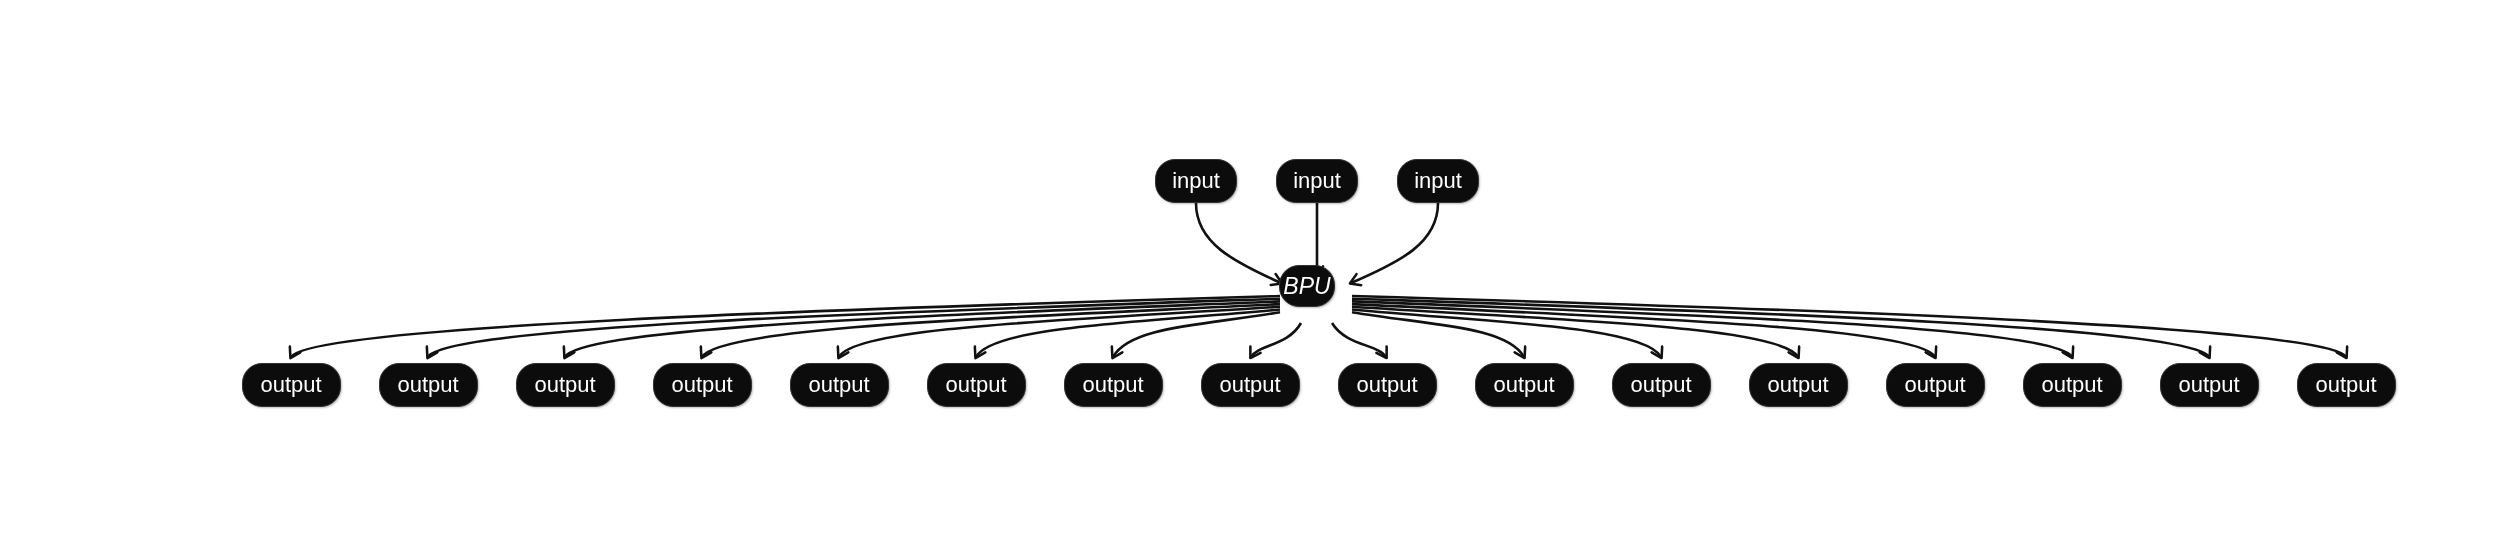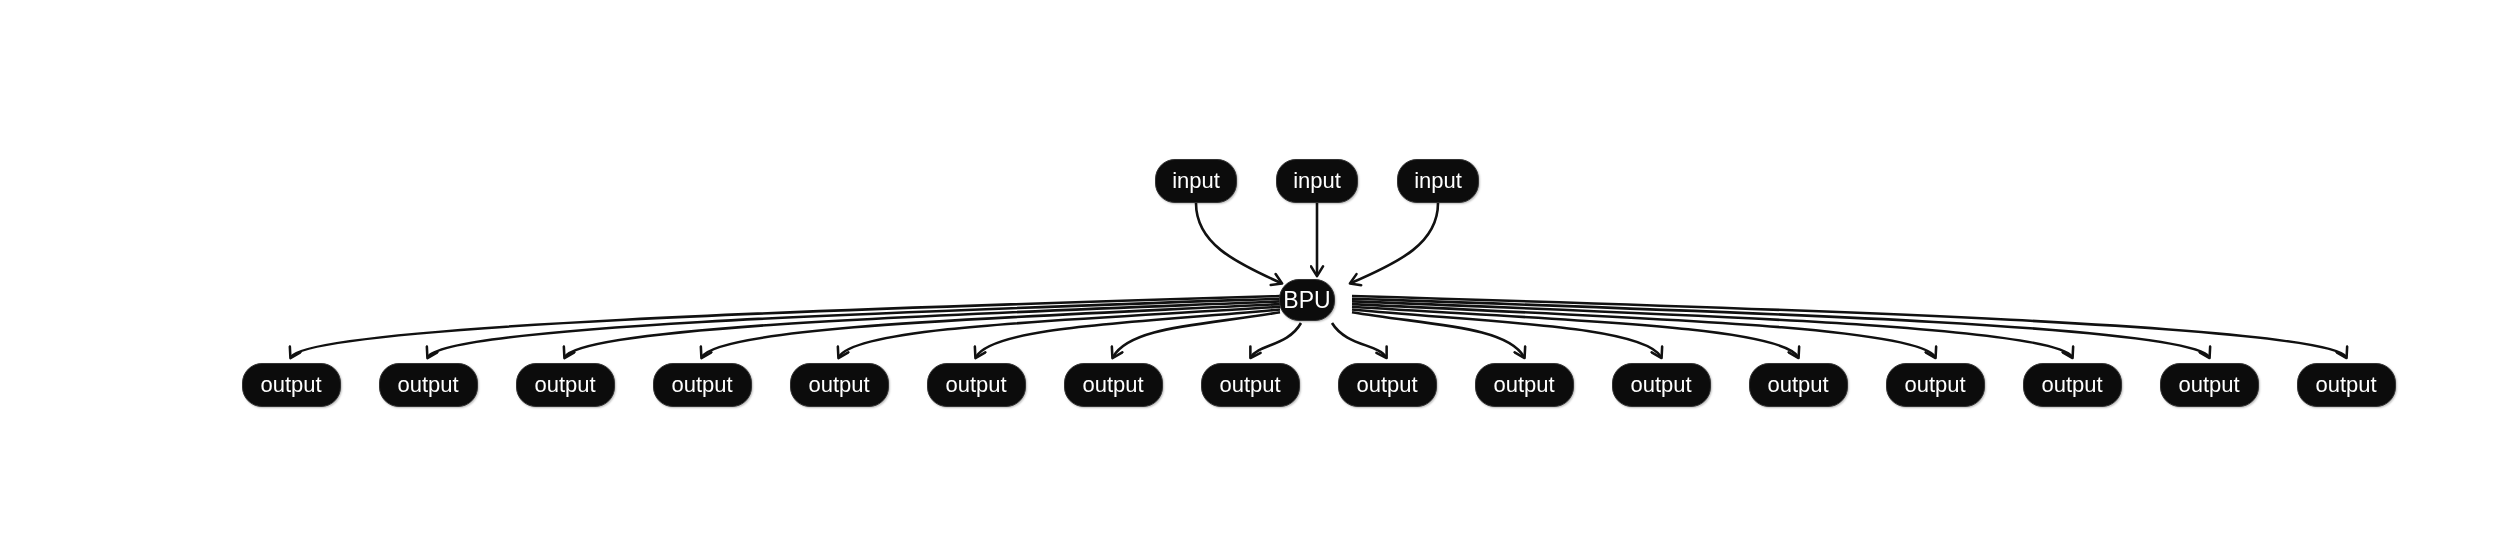--- a/index.html
+++ b/index.html
@@ -73,21 +73,21 @@
         <path d="M1352,301.4 C1676,314.4 2055,326 2072,357" fill="none" stroke="#111111" stroke-width="2.6" marker-end="url(#arrow)"></path>
         <path d="M1352,298.7 C1737.65,311.7 2192,326 2209,357" fill="none" stroke="#111111" stroke-width="2.6" marker-end="url(#arrow)"></path>
         <path d="M1352,296 C1799.3,309 2329,326 2346,357" fill="none" stroke="#111111" stroke-width="2.6" marker-end="url(#arrow)"></path>
       </g>
   </svg>
 
   <div id="nodes">
       <div class="node" style="left: 1155px; top: 159px; width: 82px; height: 44px;">input</div>
       <div class="node" style="left: 1276px; top: 159px; width: 82px; height: 44px;">input</div>
       <div class="node" style="left: 1397px; top: 159px; width: 82px; height: 44px;">input</div>
-      <div class="node bpu" style="left: 1279px; top: 279px; width: 56px; height: 42px;">BPU</div>
+      <div class="node bpu" style="left: 1279px; top: 265px; width: 56px; height: 42px; font-style: italic;">BPU</div>
       <div class="node" style="left: 241.5px; top: 363px; width: 99px; height: 44px;">output</div>
       <div class="node" style="left: 378.5px; top: 363px; width: 99px; height: 44px;">output</div>
       <div class="node" style="left: 515.5px; top: 363px; width: 99px; height: 44px;">output</div>
       <div class="node" style="left: 652.5px; top: 363px; width: 99px; height: 44px;">output</div>
       <div class="node" style="left: 789.5px; top: 363px; width: 99px; height: 44px;">output</div>
       <div class="node" style="left: 926.5px; top: 363px; width: 99px; height: 44px;">output</div>
       <div class="node" style="left: 1063.5px; top: 363px; width: 99px; height: 44px;">output</div>
       <div class="node" style="left: 1200.5px; top: 363px; width: 99px; height: 44px;">output</div>
       <div class="node" style="left: 1337.5px; top: 363px; width: 99px; height: 44px;">output</div>
       <div class="node" style="left: 1474.5px; top: 363px; width: 99px; height: 44px;">output</div>

